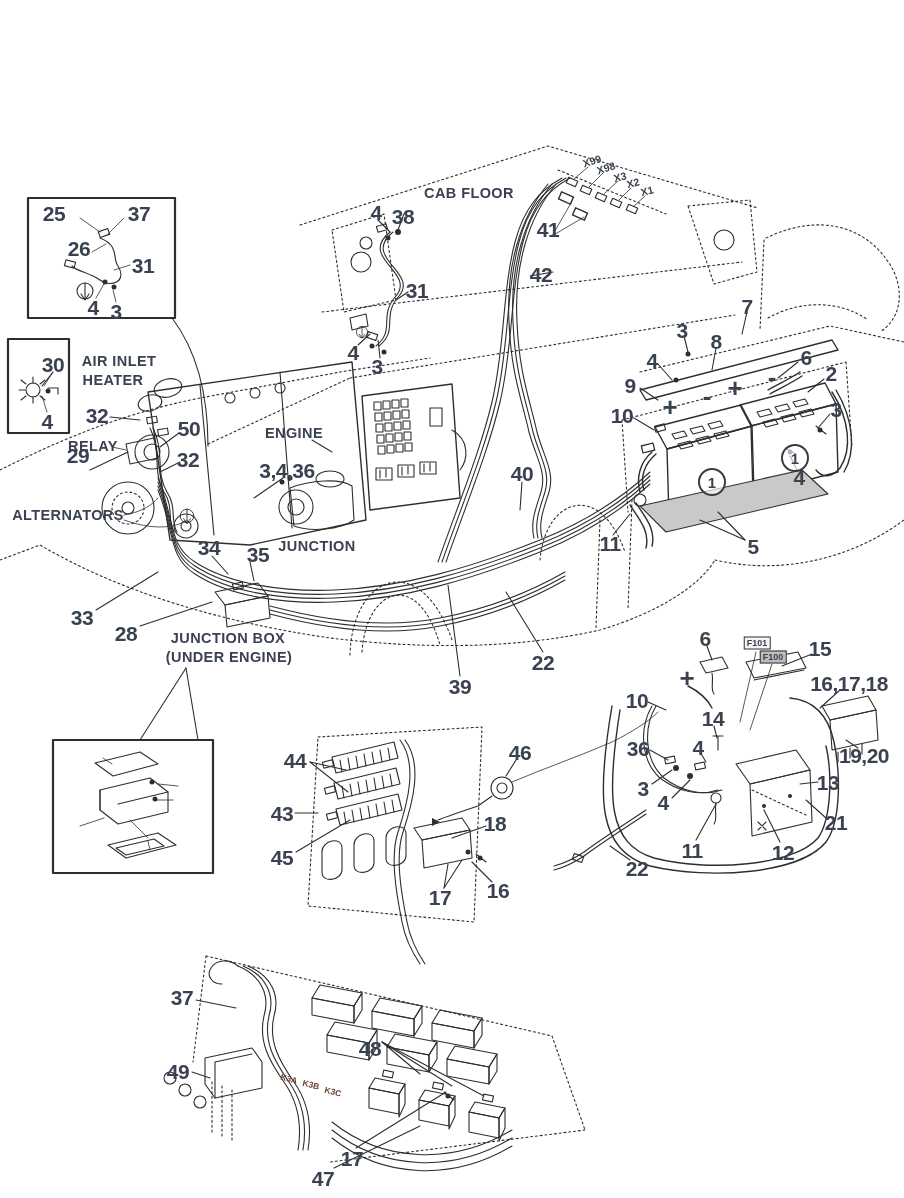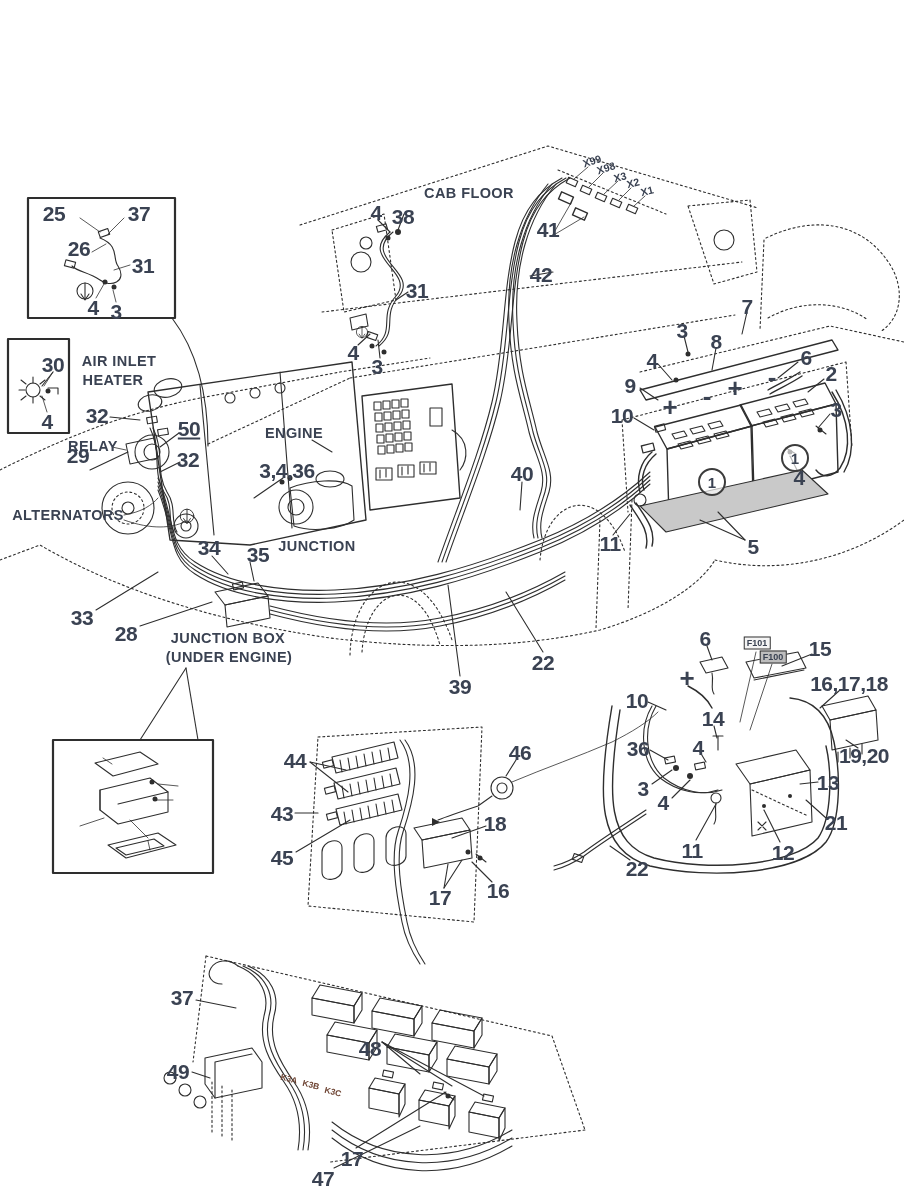--- a/index.html
+++ b/index.html
@@ -454,21 +454,21 @@
 <div id="label-layer">
       <div class="lbl num" style="left: 54px; top: 213px;">25</div>
       <div class="lbl num" style="left: 139px; top: 213px;">37</div>
       <div class="lbl num" style="left: 79px; top: 248px;">26</div>
       <div class="lbl num" style="left: 143px; top: 265px;">31</div>
       <div class="lbl num" style="left: 93px; top: 307px;">4</div>
       <div class="lbl num" style="left: 116px; top: 311px;">3</div>
       <div class="lbl num" style="left: 53px; top: 364px;">30</div>
       <div class="lbl num" style="left: 47px; top: 421px;">4</div>
       <div class="lbl num" style="left: 97px; top: 415px;">32</div>
-      <div class="lbl num" style="left: 189px; top: 428px; text-decoration: underline;">50</div>
+      <div class="lbl num" style="left: 189px; top: 428px;">50</div>
       <div class="lbl num" style="left: 78px; top: 455px;">29</div>
       <div class="lbl num" style="left: 188px; top: 459px;">32</div>
       <div class="lbl num" style="left: 287px; top: 470px;">3,4,36</div>
       <div class="lbl num" style="left: 209px; top: 547px;">34</div>
       <div class="lbl num" style="left: 258px; top: 554px;">35</div>
       <div class="lbl num" style="left: 82px; top: 617px;">33</div>
       <div class="lbl num" style="left: 126px; top: 633px; text-align: center;">28</div>
       <div class="lbl num" style="left: 376px; top: 212px;">4</div>
       <div class="lbl num" style="left: 403px; top: 206px; margin-top: 10px;">38</div>
       <div class="lbl num" style="left: 417px; top: 290px;">31</div>

